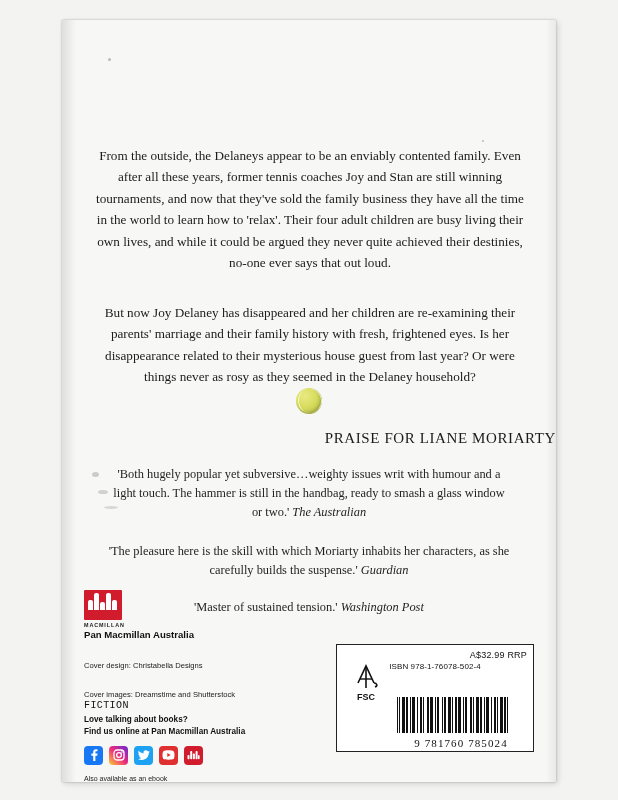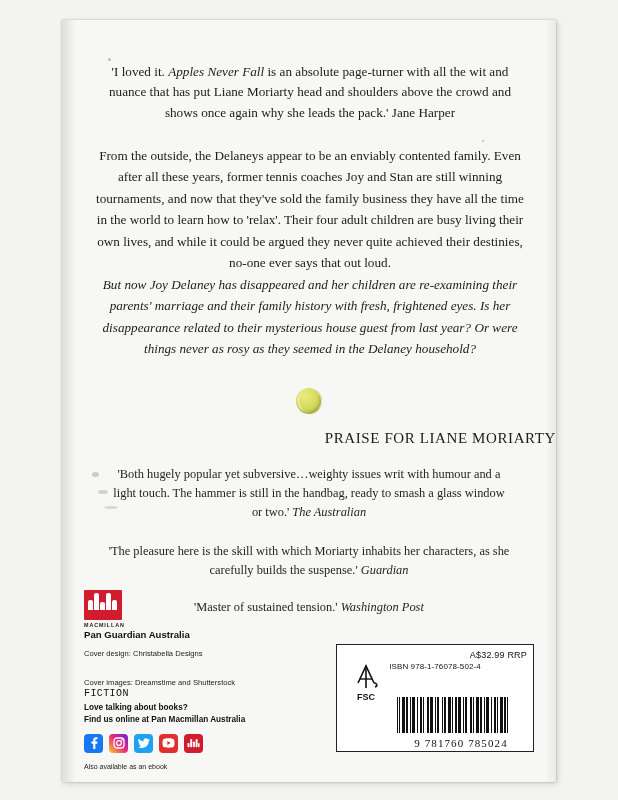--- a/index.html
+++ b/index.html
@@ -58,21 +58,21 @@
   .quote-top {
     top: 42px;
     font-size: 13.2px;
   }
   .quote-top em { font-style: italic; }
   .para {
     font-size: 13.2px;
     line-height: 1.62;
   }
   #para1 { top: 125px; }
-  #para2 { top: 254px; font-style: italic; }
+  #para2 { top: 282px; }
 
   
   #ball {
     position: absolute;
     left: 50%;
     transform: translateX(-50%);
     top: 368px;
     width: 26px;
     height: 26px;
     border-radius: 50%;
@@ -162,21 +162,21 @@
     font-family: "Liberation Sans", sans-serif;
     font-size: 9.6px;
     font-weight: bold;
     color: #111;
     margin-top: 1px;
   }
   .credit {
     font-family: "Liberation Sans", sans-serif;
     font-size: 7.6px;
     color: #222;
-    margin-top: 8px;
+    margin-top: 20px;
     line-height: 1.45;
   }
   #genre {
     font-family: Liberation Mono, monospace;
     font-size: 10px;
     color: #111;
     margin-top: 0;
     letter-spacing: 0.4px;
   }
   .social-line {
@@ -301,23 +301,20 @@
 
 <div id="page">
   <div id="cover">
 
     <div class="speck" style="left:46px; top:38px; width:3px; height:3px;"></div>
     <div class="speck" style="left:30px; top:452px; width:7px; height:5px; opacity:0.4;"></div>
     <div class="speck" style="left:36px; top:470px; width:10px; height:4px; opacity:0.35;"></div>
     <div class="speck" style="left:42px; top:486px; width:14px; height:3px; opacity:0.3;"></div>
     <div class="speck" style="left:420px; top:120px; width:2px; height:2px;"></div>
 
-    <div class="blurb quote-top">
-      <span>'I loved it. </span><em>Apples Never Fall</em><span> is an absolute page-turner with all the wit and nuance that has put Liane Moriarty head and shoulders above the crowd and shows once again why she leads the pack.' Jane Harper</span>
-    </div>
 
     <div class="blurb para" id="para1">From the outside, the Delaneys appear to be an enviably contented family. Even after all these years, former tennis coaches Joy and Stan are still winning tournaments, and now that they've sold the family business they have all the time in the world to learn how to 'relax'. Their four adult children are busy living their own lives, and while it could be argued they never quite achieved their destinies, no-one ever says that out loud.</div>
     <div class="blurb para" id="para2">But now Joy Delaney has disappeared and her children are re-examining their parents' marriage and their family history with fresh, frightened eyes. Is her disappearance related to their mysterious house guest from last year? Or were things never as rosy as they seemed in the Delaney household?</div>
 
     <div id="ball">
       <div class="seam"></div>
     </div>
 
     <div id="praise-heading">PRAISE FOR LIANE MORIARTY</div>
 
@@ -337,21 +334,21 @@
         <div id="mac-logo">
           <div class="m">
             <span style="left:0px; height:10px;"></span>
             <span style="left:6px; height:17px;"></span>
             <span style="left:12px; height:8px;"></span>
             <span style="left:18px; height:17px;"></span>
             <span style="left:24px; height:10px;"></span>
           </div>
         </div>
         <div id="mac-word">MACMILLAN</div>
-        <div id="imprint">Pan Guardian Australia</div>
+        <div id="imprint">Pan Macmillan Australia</div>
 
         <div class="credit">Cover design: Christabella Designs</div>
         <div class="credit" style="margin-top:18px;">Cover images: Dreamstime and Shutterstock</div>
 
         <div id="genre">FICTION</div>
         <div class="social-line" style="margin-top:3px;">Love talking about books?</div>
         <div class="social-line">Find us online at Pan Macmillan Australia</div>
 
         <div id="socials">
           <div class="soc fb">

